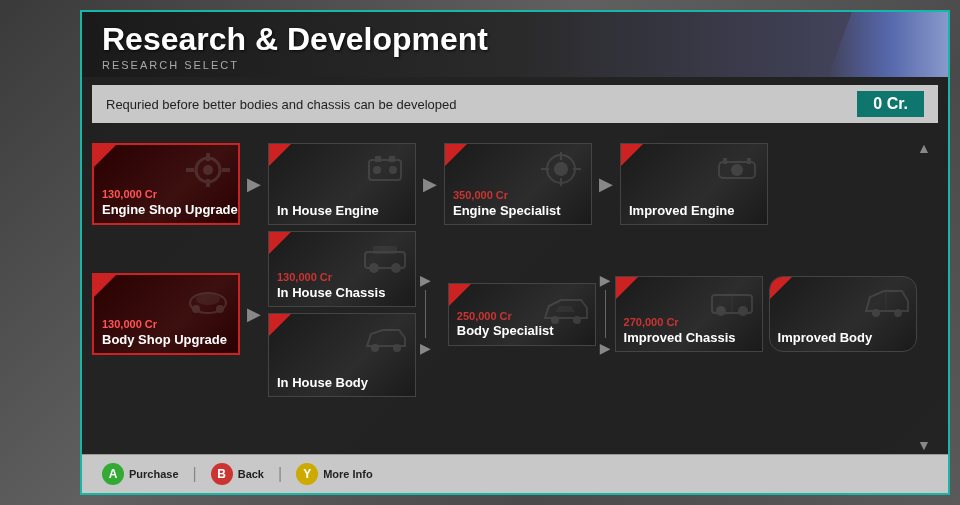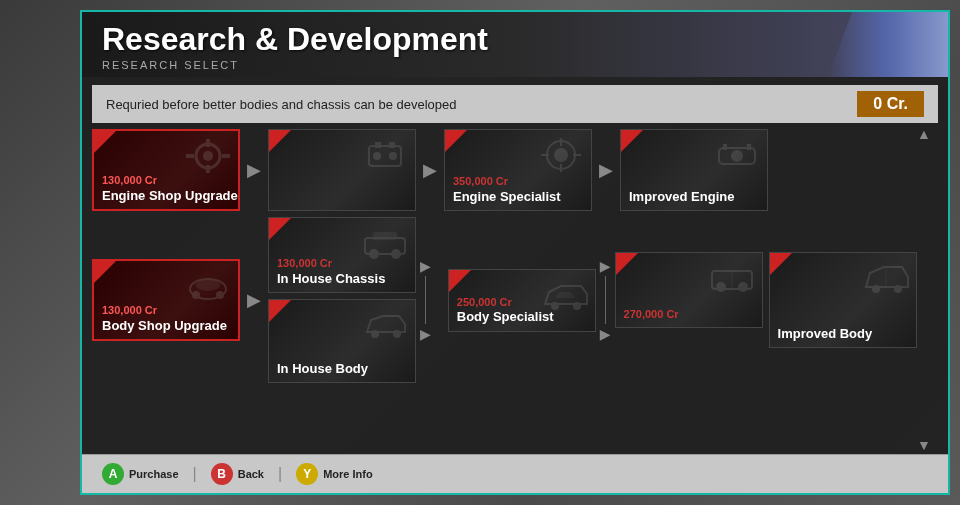--- a/index.html
+++ b/index.html
@@ -63,28 +63,28 @@
       margin-top: 2px;
     }
 
     
     .info-bar {
       display: flex;
       align-items: center;
       justify-content: space-between;
       background: #c8c8c8;
       padding: 6px 14px;
-      margin: 8px 10px 2px 10px;
+      margin: 8px 10px 16px 10px;
     }
     .info-bar-text {
       font-size: 13px;
       color: #222;
     }
     .info-bar-credits {
-      background: #a16207;
+      background: #0f766e;
       color: white;
       font-size: 16px;
       font-weight: bold;
       padding: 4px 16px;
     }
 
     
     .scroll-area {
       flex: 1;
       overflow: hidden;
@@ -288,20 +288,21 @@
           <div class="card-bg-icon">
             <svg width="48" height="38" viewBox="0 0 48 38" fill="#888">
               <rect x="8" y="10" width="32" height="20" rx="3" stroke="#888" stroke-width="2" fill="none"></rect>
               <rect x="14" y="6" width="6" height="6" fill="#888"></rect>
               <rect x="28" y="6" width="6" height="6" fill="#888"></rect>
               <circle cx="16" cy="20" r="4" fill="#888"></circle>
               <circle cx="32" cy="20" r="4" fill="#888"></circle>
             </svg>
           </div>
           <div class="card-cost"></div>
+          <div class="card-name">In House Engine</div>
         </div>
 
         <div class="arrow">▶</div>
 
         <div class="card">
           <div class="card-bg-icon">
             <svg width="48" height="38" viewBox="0 0 48 38" fill="#888">
               <circle cx="24" cy="19" r="14" stroke="#888" stroke-width="2" fill="none"></circle>
               <circle cx="24" cy="19" r="7" fill="#888"></circle>
               <line x1="24" y1="2" x2="24" y2="10" stroke="#888" stroke-width="2"></line>
@@ -402,22 +403,23 @@
           <div class="card" style="height:76px;">
             <div class="card-bg-icon">
               <svg width="48" height="38" viewBox="0 0 48 38" fill="#888">
                 <rect x="4" y="12" width="40" height="18" rx="3" stroke="#888" stroke-width="2" fill="none"></rect>
                 <circle cx="13" cy="28" r="5" fill="#888"></circle>
                 <circle cx="35" cy="28" r="5" fill="#888"></circle>
                 <line x1="24" y1="12" x2="24" y2="30" stroke="#888" stroke-width="1" opacity="0.5"></line>
               </svg>
             </div>
             <div class="card-cost">270,000 Cr</div>
-          </div>
-          <div class="card" style="height:96px;">
+            <div class="card-name">Improved Chassis</div>
+          </div>
+          <div class="card" style="height:76px;border-radius:14px;">
             <div class="card-bg-icon">
               <svg width="48" height="38" viewBox="0 0 48 38" fill="#888">
                 <path d="M4 28 L8 14 L22 8 L40 8 L46 18 L46 28 Z" stroke="#888" stroke-width="2" fill="none"></path>
                 <circle cx="14" cy="30" r="4" fill="#888"></circle>
                 <circle cx="36" cy="30" r="4" fill="#888"></circle>
                 <line x1="24" y1="8" x2="24" y2="28" stroke="#888" stroke-width="1" opacity="0.5"></line>
               </svg>
             </div>
             <div class="card-cost"></div>
             <div class="card-name">Improved Body</div>

